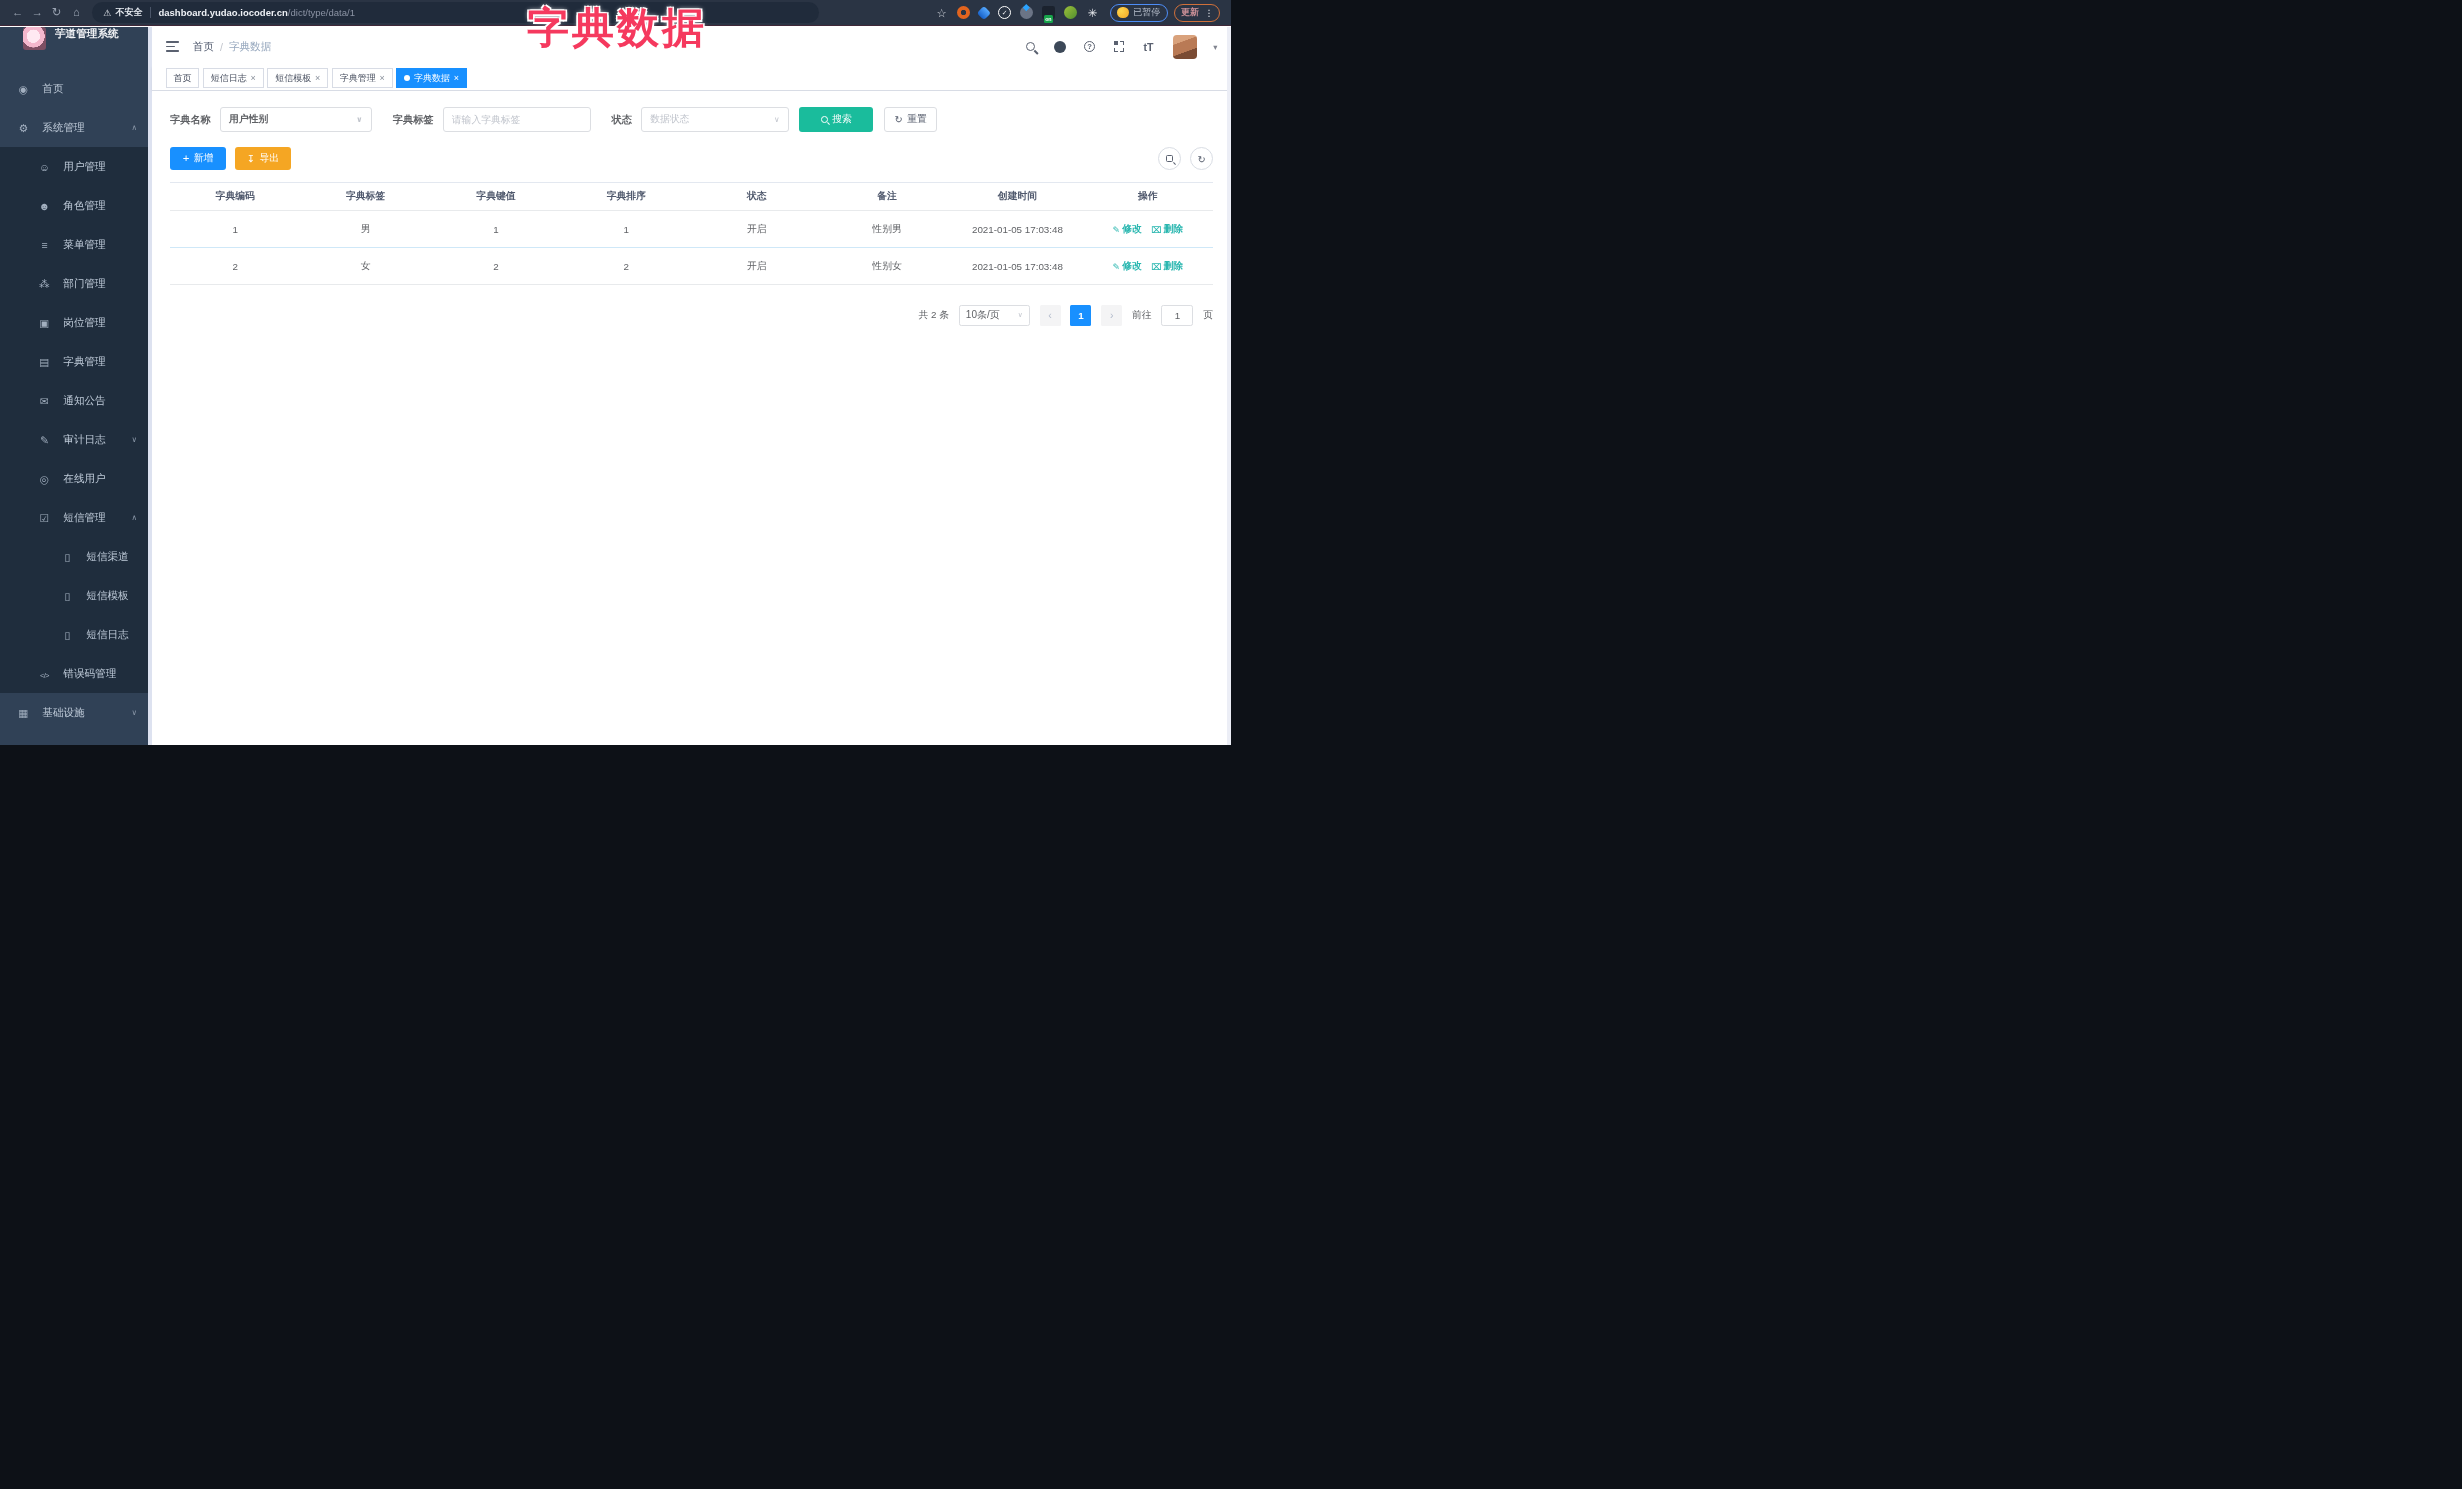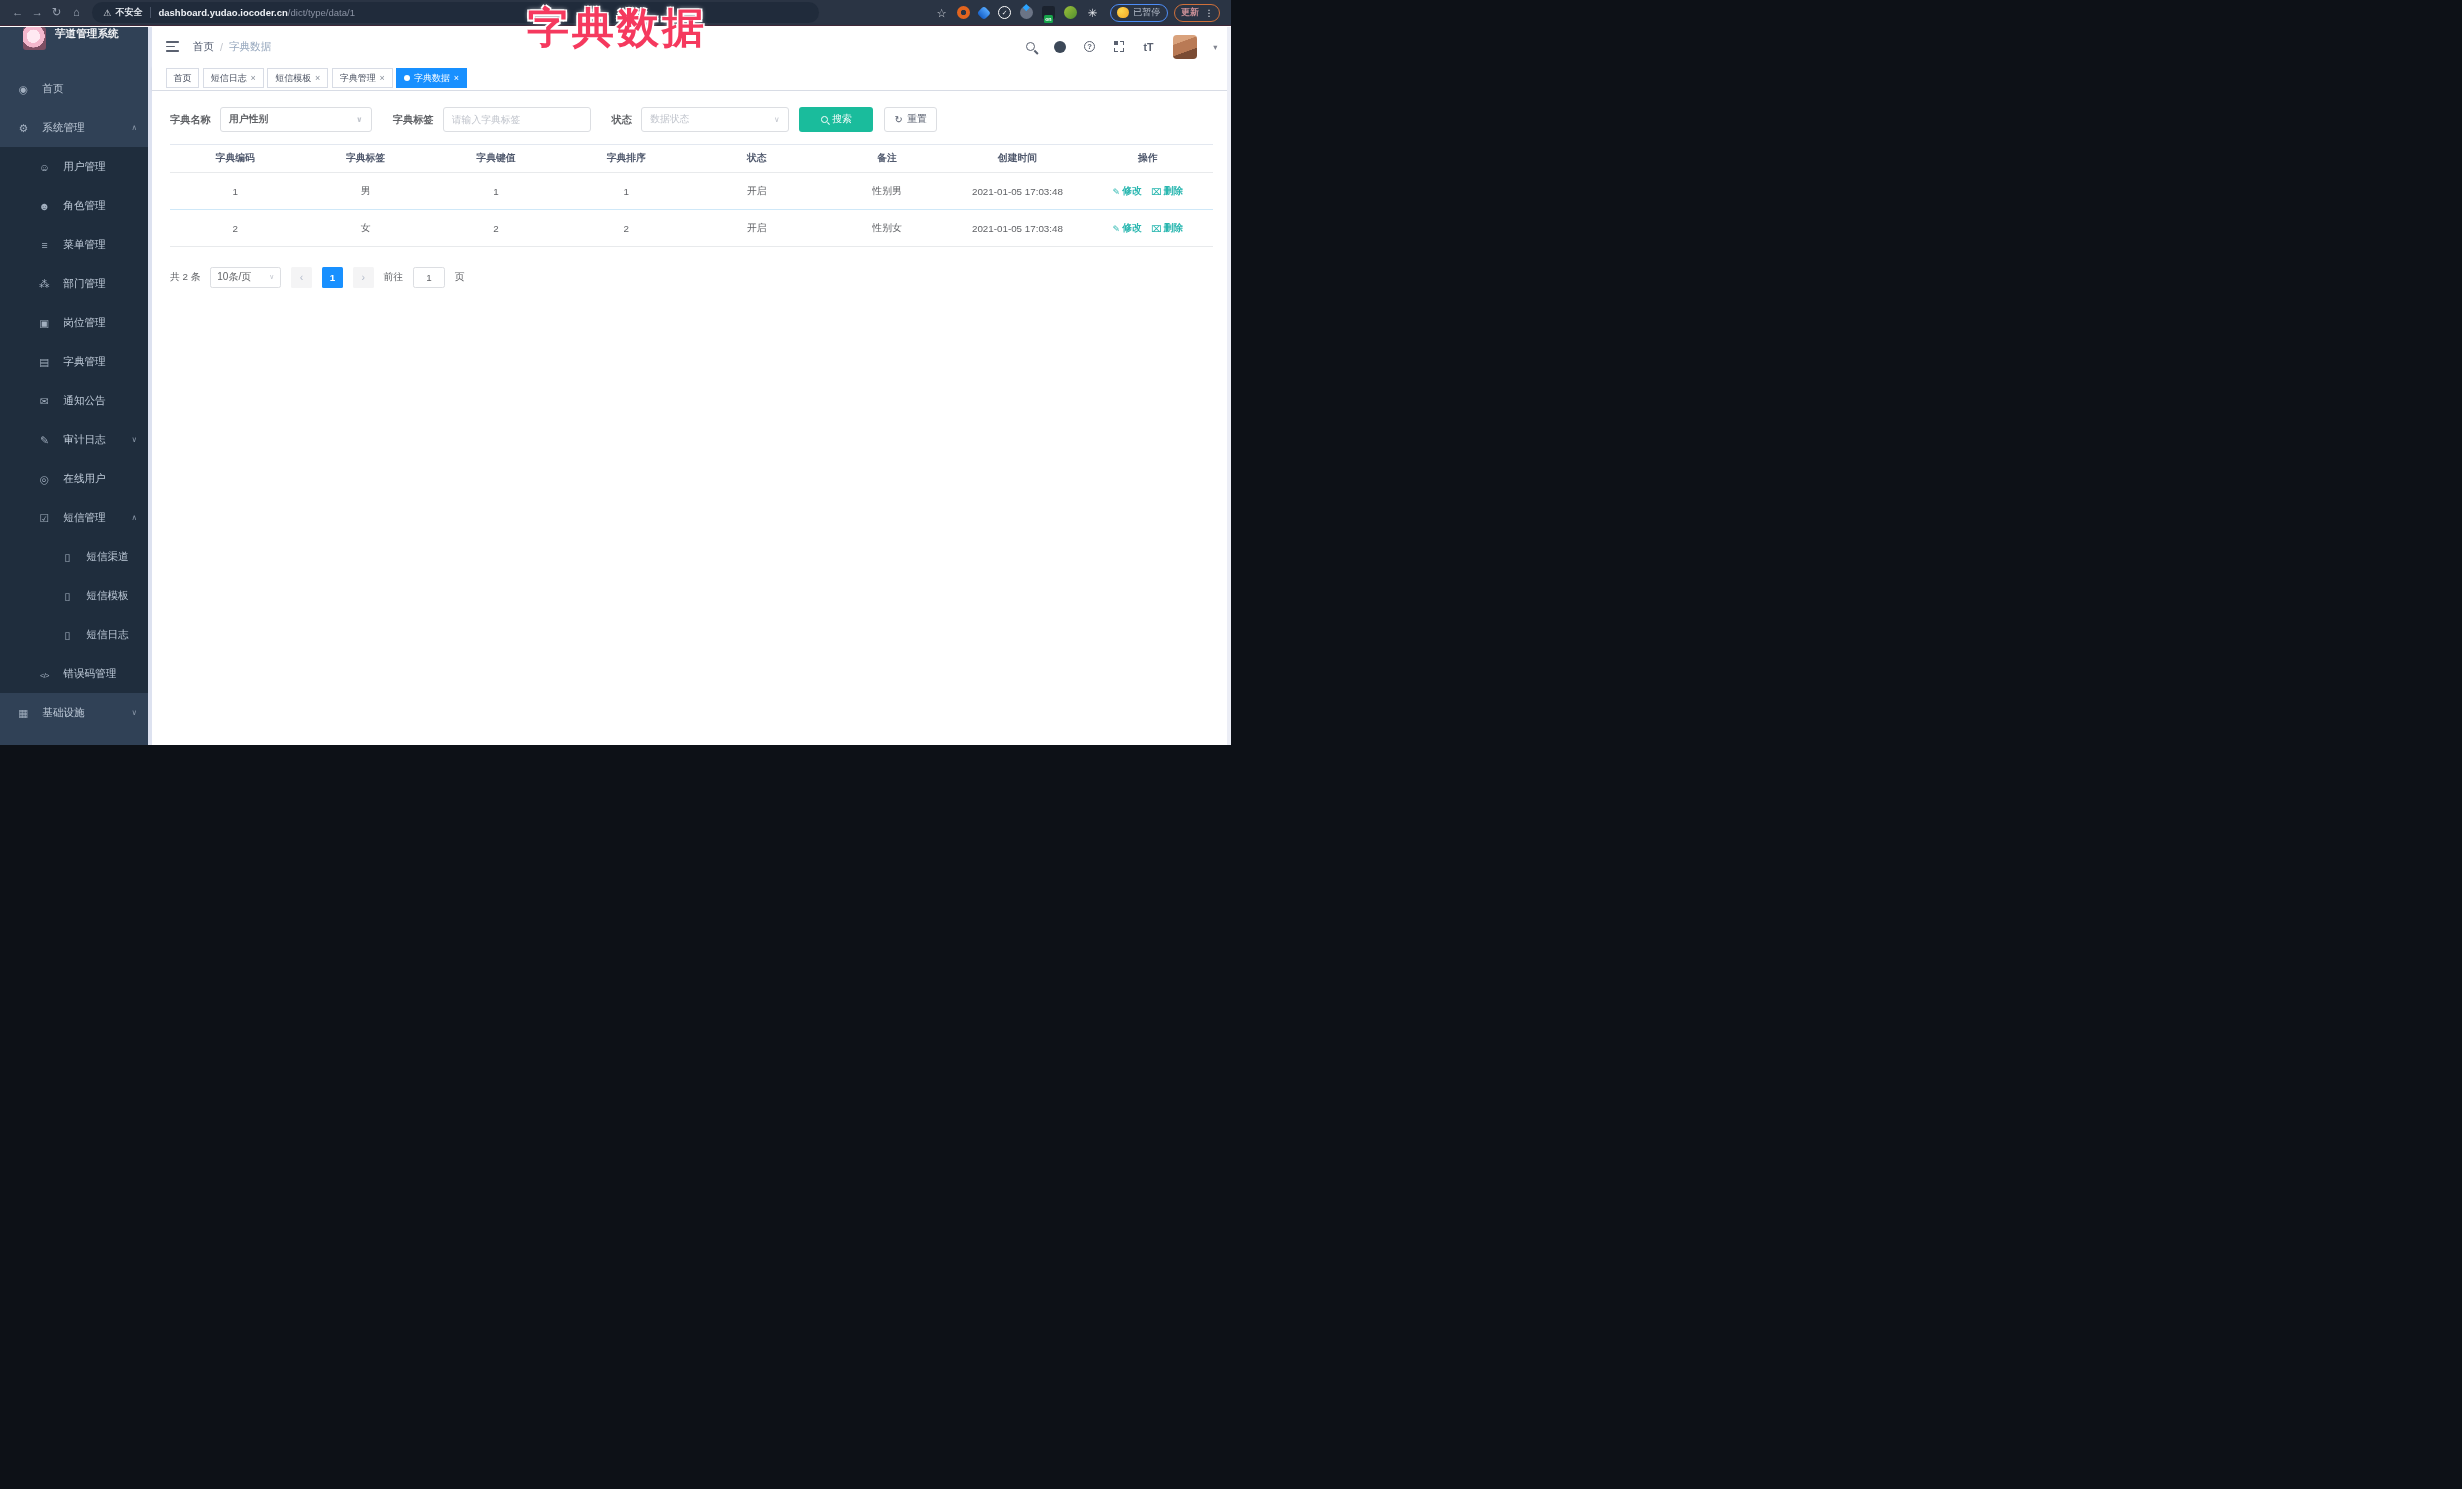--- a/index.html
+++ b/index.html
@@ -155,21 +155,21 @@
   .thead { border-bottom:0.8px solid #e8eaec; }
   .tbody-row { border-bottom:0.8px solid #e8eaec; }
   .tbody-row.blue-sep { border-bottom:0.8px solid #cfe8f8; }
   .tbody-row .tcell { height:36px; font-size:9.8px; color:#606266; }
   .op-link { color:#2ab7b0; font-size:9.8px; cursor:pointer; display:inline-flex; align-items:center; gap:2.3px;font-weight:bold; }
   .op-link + .op-link { margin-left:9px; }
   .ico-edit::before{ content:"\270E"; font-size:9px; }
   .ico-trash::before{ content:"\2327"; font-size:9px; }
 
   
-  .pager { margin-top:19.7px; display:flex; align-items:center; gap:9.8px;
+  .pager { margin-top:19.7px; display:flex; align-items:center; justify-content:flex-end; gap:9.8px;
     font-size:9.8px; color:#606266; }
   .psel { width:71px; height:21px; border:0.8px solid #dcdee2; border-radius:2.3px; display:flex; align-items:center;
     padding:0 6px; color:#606266; font-size:10px; }
   .psel .chev { margin-left:auto; color:#c0c4cc; font-size:6.8px; }
   .psel .chev::after{ content:"\2228"; }
   .pbtn { width:21px; height:21px; border-radius:1.5px; background:#f4f4f5; color:#b4bccc; display:flex;
     align-items:center; justify-content:center; font-size:10.6px; cursor:pointer; }
   .pbtn.prev::after{ content:"\2039"; }
   .pbtn.next::after{ content:"\203A"; }
   .pcur { width:21px; height:21px; border-radius:1.5px; background:#1890ff; color:#fff; font-weight:bold;
@@ -377,20 +377,38 @@
           <div class="btn btn-search">
             <span class="magw"></span>
             <span>搜索</span>
           </div>
           <div class="btn btn-reset">
             <span class="ico-refresh"></span>
             <span>重置</span>
           </div>
         </div>
 
+        <div class="toolbar-row">
+          <div class="btn btn-add">
+            <span class="ico-plus"></span>
+            <span>新增</span>
+          </div>
+          <div class="btn btn-export">
+            <span class="ico-down"></span>
+            <span>导出</span>
+          </div>
+          <div class="tool-right">
+            <span class="circle-btn">
+                <span class="mag-sm"></span>
+              </span>
+            <span class="circle-btn">
+                <span class="ico-refresh"></span>
+              </span>
+          </div>
+        </div>
 
         <div class="dtable">
           <div class="trow thead">
             <span class="tcell">字典编码</span>
             <span class="tcell">字典标签</span>
             <span class="tcell">字典键值</span>
             <span class="tcell">字典排序</span>
             <span class="tcell">状态</span>
             <span class="tcell">备注</span>
             <span class="tcell">创建时间</span>

